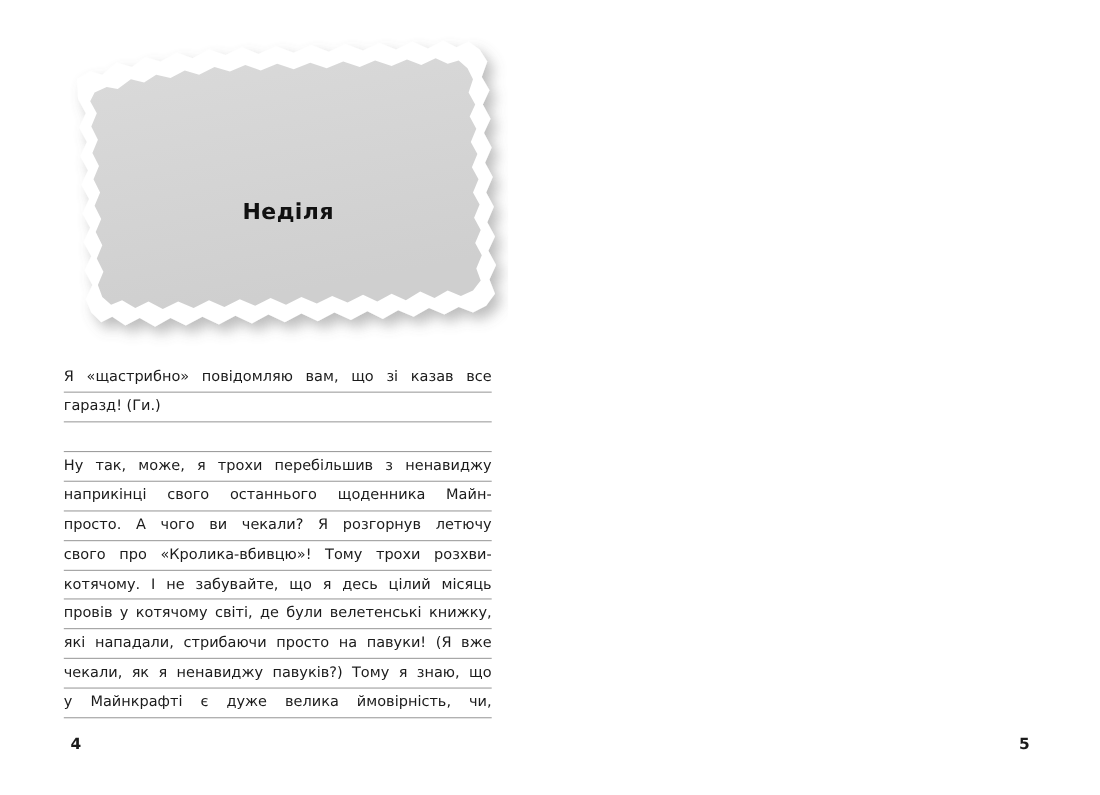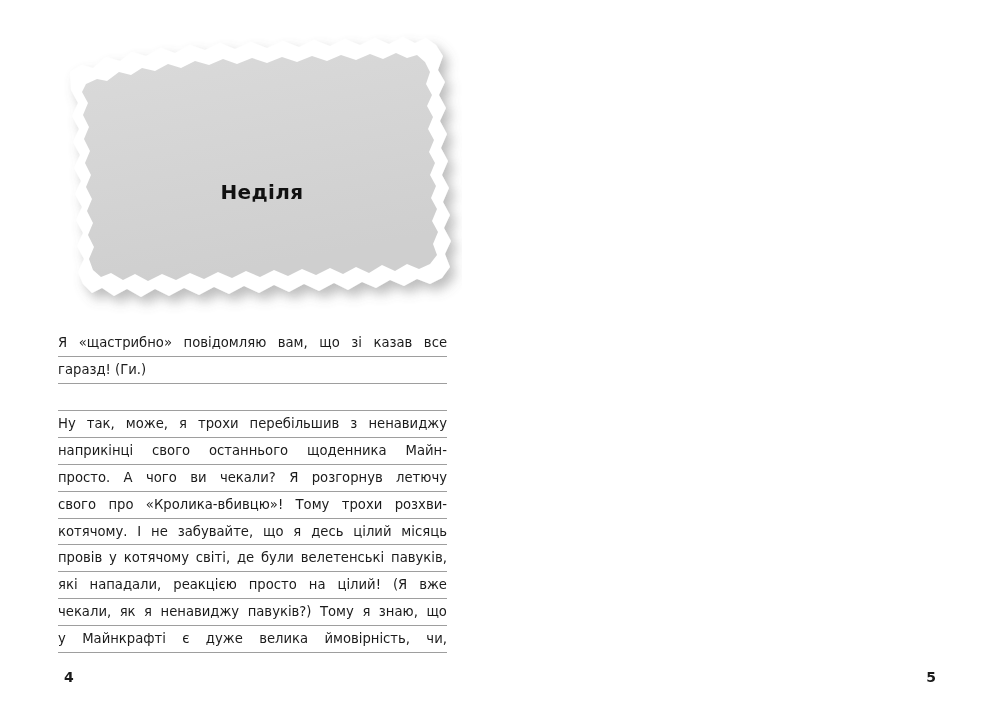--- a/index.html
+++ b/index.html
@@ -219,29 +219,29 @@
             <span class="word">місяць</span>
           </div>
           <div class="line just">
             <span class="word">провів</span>
             <span class="word">у</span>
             <span class="word">котячому</span>
             <span class="word">світі,</span>
             <span class="word">де</span>
             <span class="word">були</span>
             <span class="word">велетенські</span>
-            <span class="word">павуків,</span>
+            <span class="word">книжку,</span>
           </div>
           <div class="line just">
             <span class="word">які</span>
             <span class="word">нападали,</span>
-            <span class="word">реакцією</span>
+            <span class="word">стрибаючи</span>
             <span class="word">просто</span>
             <span class="word">на</span>
-            <span class="word">цілий!</span>
+            <span class="word">павуки!</span>
             <span class="word">(Я</span>
             <span class="word">вже</span>
           </div>
           <div class="line just">
             <span class="word">чекали,</span>
             <span class="word">як</span>
             <span class="word">я</span>
             <span class="word">ненавиджу</span>
             <span class="word">павуків?)</span>
             <span class="word">Тому</span>

